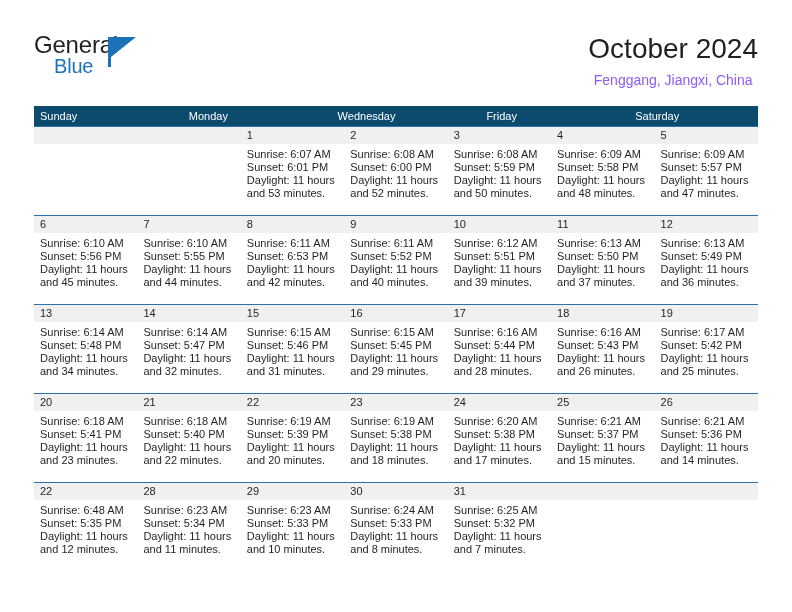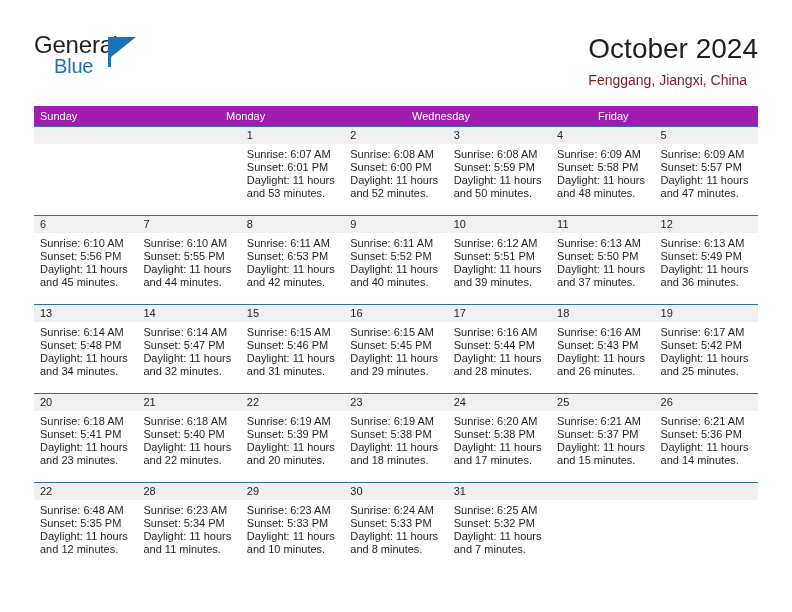--- a/index.html
+++ b/index.html
@@ -71,49 +71,49 @@
     top: 5px;
     width: 3px;
     height: 30px;
     background: #1b72b8;
   }
 
   .title-block {
     position: absolute;
     right: 0;
     top: 0;
-    text-align: left;
+    text-align: center;
     margin-left: 40px;
   }
   .cal-title {
     font-size: 28px;
     font-weight: 400;
     color: #231f20;
     line-height: 34px;
     white-space: nowrap;
   }
   .cal-location {
     margin-top: 6px;
     font-size: 14px;
     font-weight: 400;
-    color: #7f1d1d;
+    color: #8b5cf6;
     line-height: 17px;
     white-space: nowrap;
   }
 
   
   .calendar {
     position: absolute;
     left: 34px;
     top: 106px;
     width: 724px;
   }
   .weekdays {
     display: flex;
-    background: #a21caf;
+    background: #0c4a6e;
     height: 20px;
     gap: 20px;
   }
   .weekday {
     flex: 1 1 0;
     color: #ffffff;
     font-size: 11px;
     line-height: 20px;
     padding-left: 6px;
     box-sizing: border-box;
@@ -178,20 +178,21 @@
 
   </div>
 
   <div class="calendar">
 
     <div class="weekdays">
       <div class="weekday">Sunday</div>
       <div class="weekday">Monday</div>
       <div class="weekday">Wednesday</div>
       <div class="weekday">Friday</div>
+      <div class="weekday">Saturday</div>
     </div>
 
     <div class="week">
       <div class="day empty">
         <div class="day-number"></div>
         <div class="day-body">
           <div></div>
           <div></div>
           <div></div>
           <div></div>

